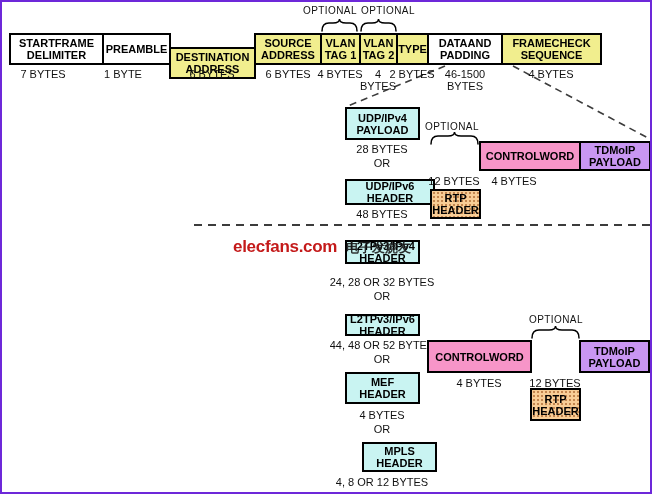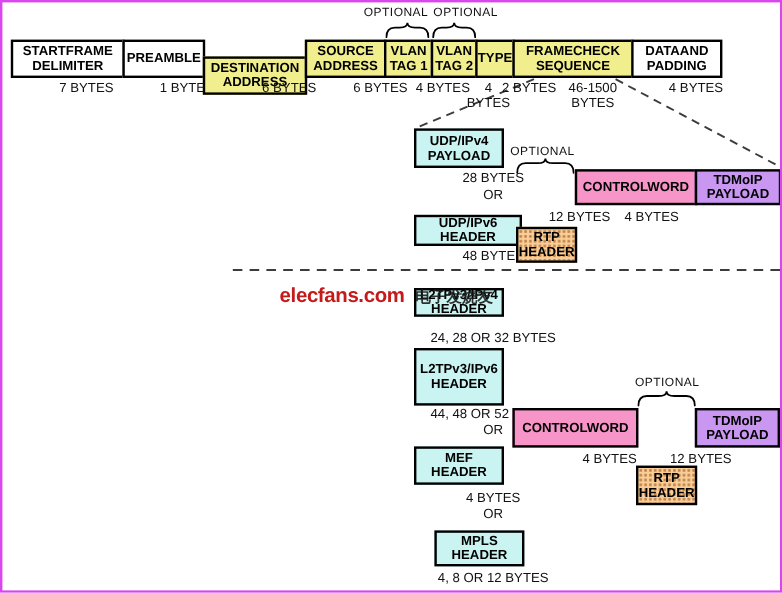--- a/index.html
+++ b/index.html
@@ -1,31 +1,31 @@
 <!DOCTYPE html>
 <html><head>
 <meta charset="utf-8">
 <style>
   html,body{margin:0;padding:0;background:#fff;}
   .canvas{
     position:relative;width:652px;height:494px;background:#ffffff;
-    border:2px solid #d946ef;box-sizing:border-box;overflow:hidden;
+    border:2px solid #6d28d9;box-sizing:border-box;overflow:hidden;
     font-family:"Liberation Sans",sans-serif;color:#000;
   }
   .box{
     border:2px solid #000;box-sizing:border-box;
     display:flex;align-items:center;justify-content:center;
     text-align:center;font-weight:bold;font-size:11px;line-height:12px;
     padding:1px;background:#fff;
   }
   .frow{position:absolute;display:flex;}
   .frow .box{height:100%;}
   .frow .box + .box{margin-left:-2px;}
   .abox{position:absolute;}
-  .lbl{position:absolute;font-size:11px;line-height:12px;text-align:center;color:#111;padding-left:29px;}
+  .lbl{position:absolute;font-size:11px;line-height:12px;text-align:center;color:#111;}
   .opt{position:absolute;font-size:10px;letter-spacing:.4px;text-align:center;color:#111;}
   .brace{position:absolute;}
   .stipple{
     background-image:radial-gradient(rgba(150,75,20,.55) 1px, transparent 1.4px);
     background-size:4px 4px;
     margin-top:48px;
   }
   .logo{
     position:absolute;font-weight:bold;font-size:17px;letter-spacing:-.3px;
     white-space:nowrap;
@@ -57,22 +57,22 @@
   </svg>
 
   <div class="frow" style="left:7px;top:31px;height:32px;">
     <div class="box" style="width: 95px; background-color: rgb(255, 255, 255);">STARTFRAME DELIMITER</div>
     <div class="box" style="width: 69px; background-color: rgb(255, 255, 255);">PREAMBLE</div>
     <div class="box" style="width: 87px; background-color: rgb(241, 238, 142); margin-top: 14px;">DESTINATION ADDRESS</div>
     <div class="box" style="width: 68px; background-color: rgb(241, 238, 142);">SOURCE ADDRESS</div>
     <div class="box" style="width: 41px; background-color: rgb(241, 238, 142);">VLAN TAG 1</div>
     <div class="box" style="width: 39px; background-color: rgb(241, 238, 142);">VLAN TAG 2</div>
     <div class="box" style="width: 33px; background-color: rgb(241, 238, 142);">TYPE</div>
+    <div class="box" style="width: 76px; background-color: rgb(255, 255, 255);">DATAAND PADDING</div>
     <div class="box" style="width: 101px; background-color: rgb(241, 238, 142);">FRAMECHECK SEQUENCE</div>
-    <div class="box" style="width: 76px; background-color: rgb(255, 255, 255);">DATAAND PADDING</div>
   </div>
 
   <div class="lbl" style="left:1px;top:66px;width:80px;">7 BYTES</div>
   <div class="lbl" style="left:81px;top:66px;width:80px;">1 BYTE</div>
   <div class="lbl" style="left:170px;top:66px;width:80px;">6 BYTES</div>
   <div class="lbl" style="left:246px;top:66px;width:80px;">6 BYTES</div>
   <div class="lbl" style="left:308px;top:66px;width:60px;">4 BYTES</div>
   <div class="lbl" style="left:357px;top:66px;width:38px;">4 BYTES</div>
   <div class="lbl" style="left:381px;top:66px;width:58px;">2 BYTES</div>
   <div class="lbl" style="left:435px;top:66px;width:56px;">46-1500 BYTES</div>
@@ -97,21 +97,21 @@
   <div class="lbl" style="left:412px;top:173px;width:80px;">12 BYTES</div>
   <div class="lbl" style="left:472px;top:173px;width:80px;">4 BYTES</div>
 
   <div class="logo" style="left: 231px; top: 235px; color: rgb(196, 26, 26);">elecfans.com</div>
 
   <div class="box abox" style="left: 343px; top: 238px; width: 75px; height: 24px; background-color: rgb(201, 244, 242);">L2TPv3/IPv4 HEADER</div>
   <div class="cjk" style="left:344px;top:237px;">电子发烧友</div>
   <div class="lbl" style="left:300px;top:274px;width:160px;">24, 28 OR 32 BYTES</div>
   <div class="lbl" style="left:300px;top:288px;width:160px;">OR</div>
 
-  <div class="box abox" style="left: 343px; top: 288px; width: 75px; height: 48px; background-color: rgb(201, 244, 242);">L2TPv3/IPv6 HEADER</div>
+  <div class="box abox" style="left: 343px; top: 312px; width: 75px; height: 22px; background-color: rgb(201, 244, 242);">L2TPv3/IPv6 HEADER</div>
   <div class="lbl" style="left:300px;top:337px;width:160px;">44, 48 OR 52 BYTES</div>
   <div class="lbl" style="left:300px;top:351px;width:160px;">OR</div>
 
   <div class="box abox" style="left: 343px; top: 370px; width: 75px; height: 32px; background-color: rgb(201, 244, 242);">MEF HEADER</div>
   <div class="lbl" style="left:300px;top:407px;width:160px;">4 BYTES</div>
   <div class="lbl" style="left:300px;top:421px;width:160px;">OR</div>
 
   <div class="box abox" style="left: 360px; top: 440px; width: 75px; height: 30px; background-color: rgb(201, 244, 242);">MPLS HEADER</div>
   <div class="lbl" style="left:300px;top:474px;width:160px;">4, 8 OR 12 BYTES</div>
 

